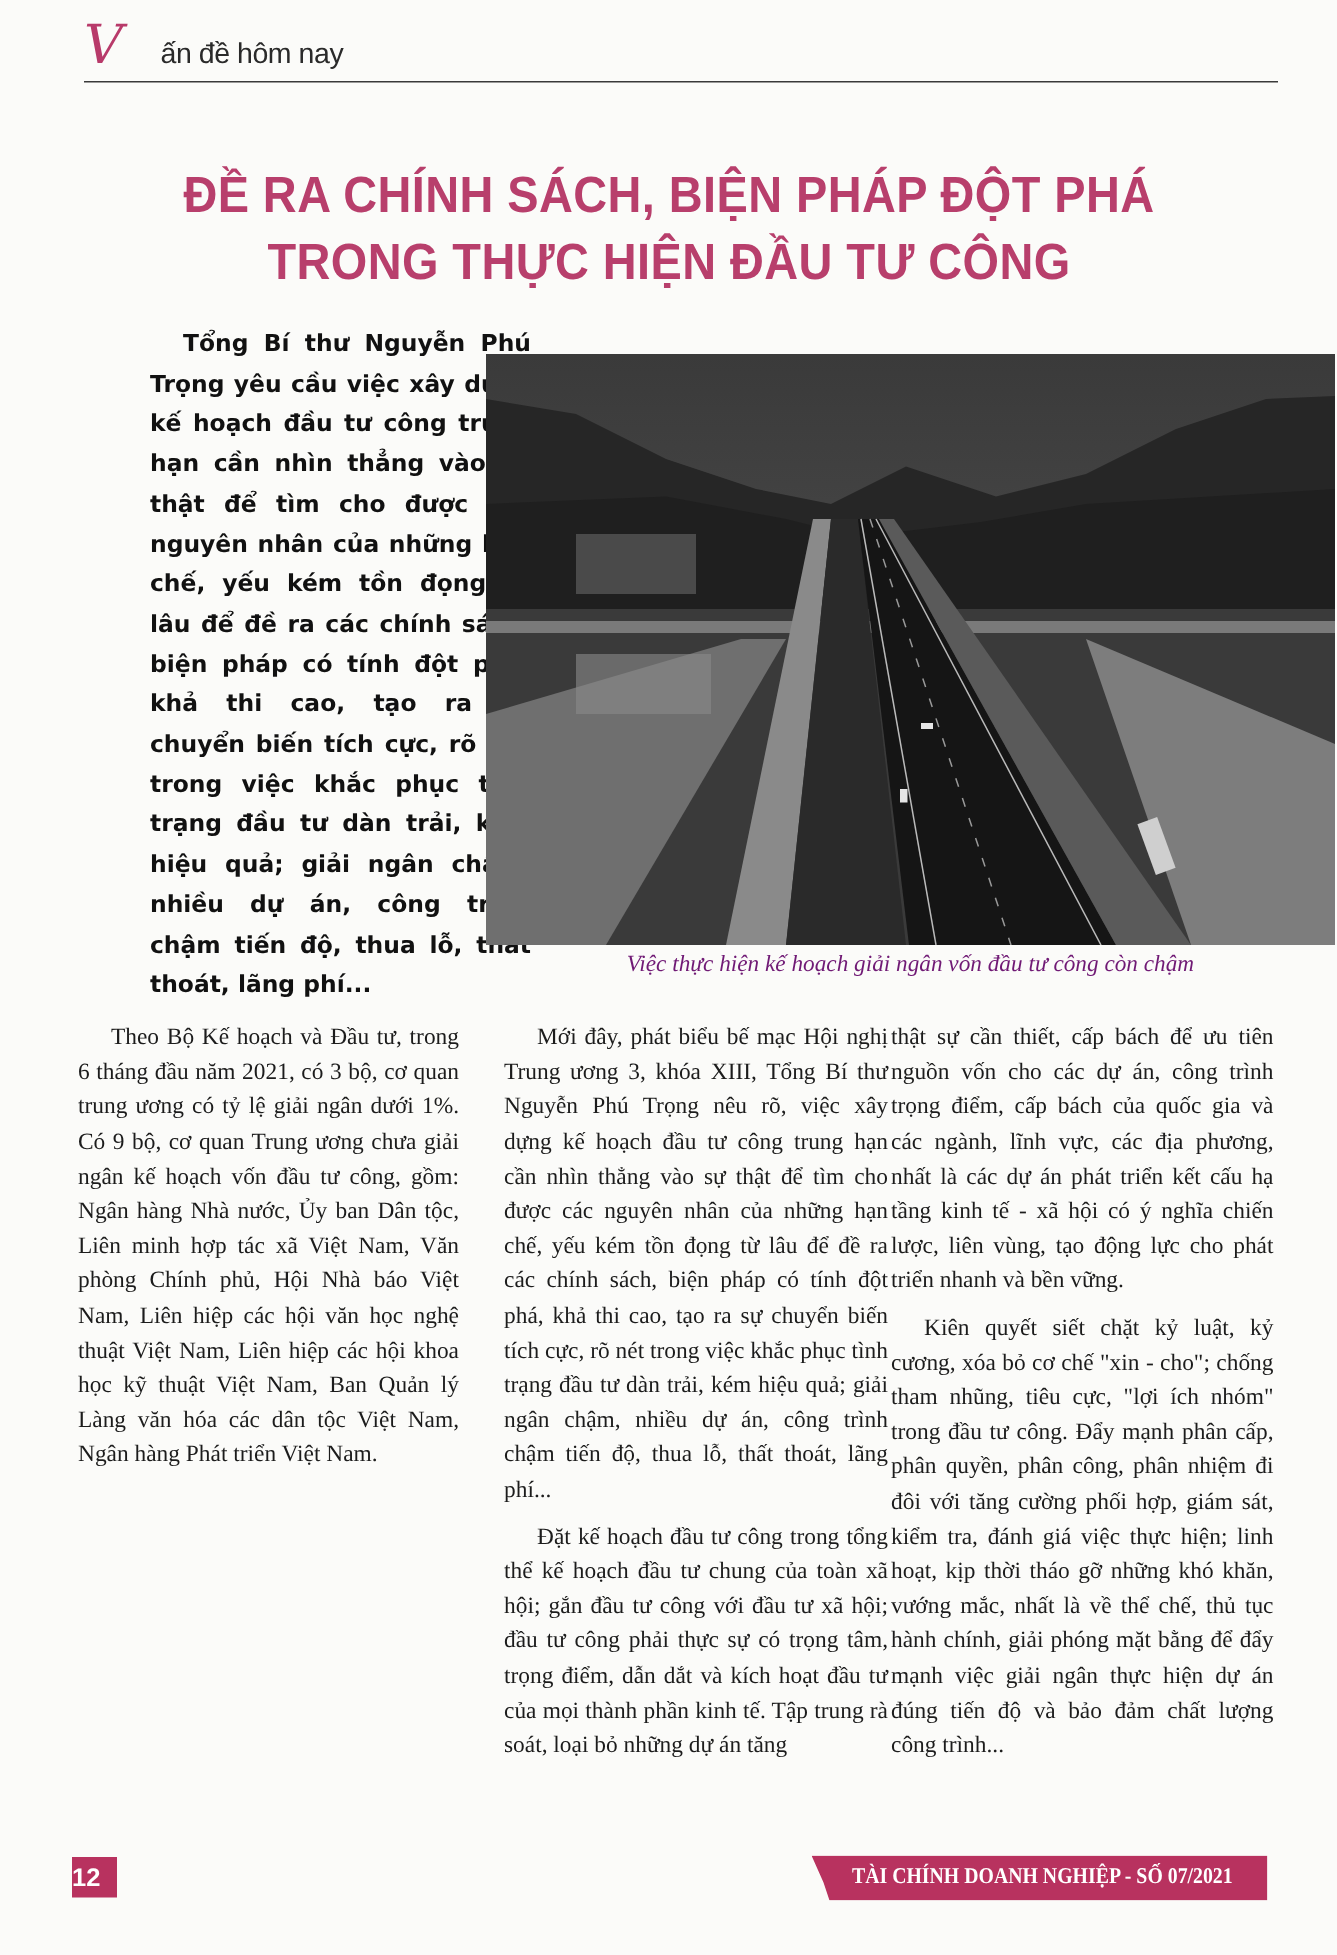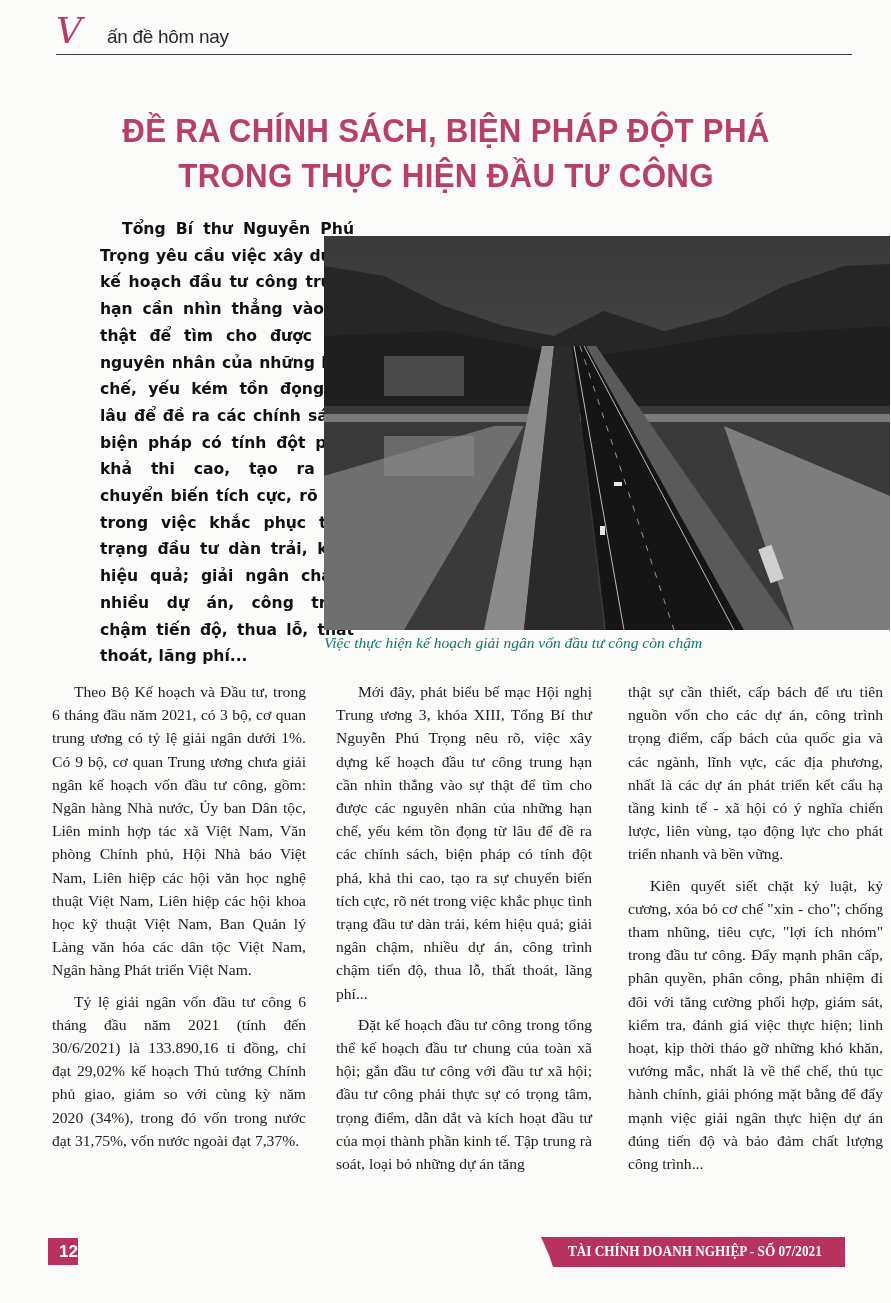--- a/index.html
+++ b/index.html
@@ -16,32 +16,32 @@
     font-family: "Liberation Sans", sans-serif; font-weight: bold; font-size: 34px; line-height: 45px;
     color: #b83f6c; transform: scaleX(0.92); transform-origin: center; letter-spacing: 0.3px; }
   .title div { white-space: nowrap; }
 
   .lead { position: absolute; left: 52px; top: 216px; width: 254px;
     font-family: "DejaVu Sans", sans-serif; font-weight: bold; font-size: 15.6px; line-height: 26.7px;
     text-align: justify; text-indent: 22px; color: #111; margin-left: 48px; }
 
   .photo { position: absolute; left: 324px; top: 236px; width: 566px; height: 394px; overflow: hidden; background: #3b3b3b; }
   .photo svg { width: 100%; height: 100%; display: block; }
-  .caption { position: absolute; left: 324px; top: 634px; width: 566px; text-align: left;
-    font-family: "Liberation Serif", serif; font-style: italic; font-size: 15.5px; color: #0f766e; }
+  .caption { position: absolute; left: 324px; top: 634px; width: 566px; text-align: center;
+    font-family: "Liberation Serif", serif; font-style: italic; font-size: 15.5px; color: #701a75; }
 
   .col { position: absolute; top: 680px; width: 254px; font-size: 15.6px; line-height: 23.2px; text-align: justify; }
   .col p { margin: 0 0 8px 0; text-indent: 22px; }
   .col1 { left: 52px; }
   .col2 { left: 336px; width: 256px; }
-  .col3 { left: 628px; width: 255px; }
+  .col3 { left: 594px; width: 255px; }
   .subhead { font-family: "DejaVu Sans", sans-serif; font-weight: bold; font-size: 15px; margin: 0 0 6px 0; text-indent: 22px; letter-spacing: -0.4px; }
 
   .page-num { position: absolute; left: 48px; top: 1238px; width: 30px; height: 27px; background: #b8325f; color: #fff;
-    font-family: "Liberation Sans", sans-serif; font-weight: bold; font-size: 17px; text-align: right; line-height: 27px; }
+    font-family: "Liberation Sans", sans-serif; font-weight: bold; font-size: 17px; text-align: left; line-height: 27px; }
   .footer-band { position: absolute; left: 541px; top: 1237px; width: 304px; height: 30px; background: #b8325f;
     clip-path: polygon(0 0, 100% 0, 100% 100%, 12px 100%, 8px 60%); }
   .footer-text { position: absolute; left: 568px; top: 1243px; color: #fff; font-family: "Liberation Serif", serif;
     font-weight: bold; font-size: 15px; white-space: nowrap; transform: scaleX(0.88); transform-origin: left; }
 </style>
 </head>
 <body>
 
 <div class="section-header">
   <span class="big-v">V</span>
@@ -81,21 +81,20 @@
     <rect x="60" y="200" width="90" height="40" fill="#8a8a8a" opacity="0.6"></rect>
     <rect x="440" y="310" width="14" height="36" fill="#cfcfcf" transform="rotate(-20 447 328)"></rect>
     <rect x="276" y="290" width="5" height="9" fill="#e6e6e6"></rect>
     <rect x="290" y="246" width="8" height="4" fill="#e6e6e6"></rect>
   </svg>
 </div>
 <div class="caption">Việc thực hiện kế hoạch giải ngân vốn đầu tư công còn chậm</div>
 
 <div class="col col1">
   <p>Theo Bộ Kế hoạch và Đầu tư, trong 6 tháng đầu năm 2021, có 3 bộ, cơ quan trung ương có tỷ lệ giải ngân dưới 1%. Có 9 bộ, cơ quan Trung ương chưa giải ngân kế hoạch vốn đầu tư công, gồm: Ngân hàng Nhà nước, Ủy ban Dân tộc, Liên minh hợp tác xã Việt Nam, Văn phòng Chính phủ, Hội Nhà báo Việt Nam, Liên hiệp các hội văn học nghệ thuật Việt Nam, Liên hiệp các hội khoa học kỹ thuật Việt Nam, Ban Quản lý Làng văn hóa các dân tộc Việt Nam, Ngân hàng Phát triển Việt Nam.</p>
-  <p>Tỷ lệ giải ngân vốn đầu tư công 6 tháng đầu năm 2021 (tính đến 30/6/2021) là 133.890,16 tỉ đồng, chỉ đạt 29,02% kế hoạch Thủ tướng Chính phủ giao, giảm so với cùng kỳ năm 2020 (34%), trong đó vốn trong nước đạt 31,75%, vốn nước ngoài đạt 7,37%.</p>
 </div>
 
 <div class="col col2">
   <p>Mới đây, phát biểu bế mạc Hội nghị Trung ương 3, khóa XIII, Tổng Bí thư Nguyễn Phú Trọng nêu rõ, việc xây dựng kế hoạch đầu tư công trung hạn cần nhìn thẳng vào sự thật để tìm cho được các nguyên nhân của những hạn chế, yếu kém tồn đọng từ lâu để đề ra các chính sách, biện pháp có tính đột phá, khả thi cao, tạo ra sự chuyển biến tích cực, rõ nét trong việc khắc phục tình trạng đầu tư dàn trải, kém hiệu quả; giải ngân chậm, nhiều dự án, công trình chậm tiến độ, thua lỗ, thất thoát, lãng phí...</p>
   <p>Đặt kế hoạch đầu tư công trong tổng thể kế hoạch đầu tư chung của toàn xã hội; gắn đầu tư công với đầu tư xã hội; đầu tư công phải thực sự có trọng tâm, trọng điểm, dẫn dắt và kích hoạt đầu tư của mọi thành phần kinh tế. Tập trung rà soát, loại bỏ những dự án tăng</p>
 </div>
 
 <div class="col col3">
   <p style="text-indent:0;">thật sự cần thiết, cấp bách để ưu tiên nguồn vốn cho các dự án, công trình trọng điểm, cấp bách của quốc gia và các ngành, lĩnh vực, các địa phương, nhất là các dự án phát triển kết cấu hạ tầng kinh tế - xã hội có ý nghĩa chiến lược, liên vùng, tạo động lực cho phát triển nhanh và bền vững.</p>
   <p>Kiên quyết siết chặt kỷ luật, kỷ cương, xóa bỏ cơ chế "xin - cho"; chống tham nhũng, tiêu cực, "lợi ích nhóm" trong đầu tư công. Đẩy mạnh phân cấp, phân quyền, phân công, phân nhiệm đi đôi với tăng cường phối hợp, giám sát, kiểm tra, đánh giá việc thực hiện; linh hoạt, kịp thời tháo gỡ những khó khăn, vướng mắc, nhất là về thể chế, thủ tục hành chính, giải phóng mặt bằng để đẩy mạnh việc giải ngân thực hiện dự án đúng tiến độ và bảo đảm chất lượng công trình...</p>

